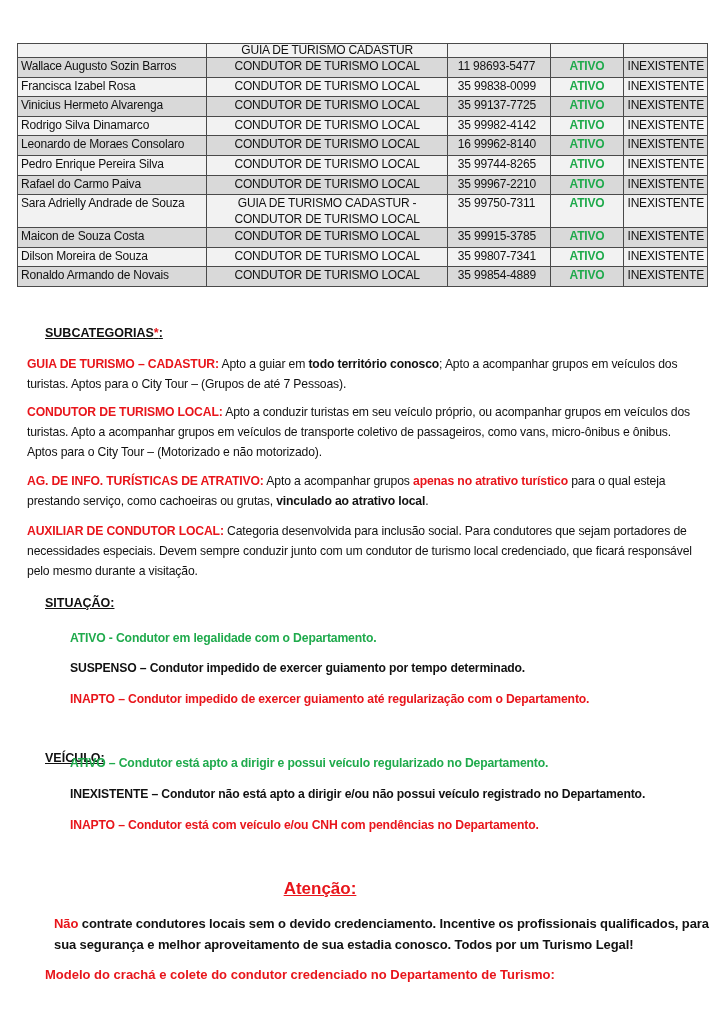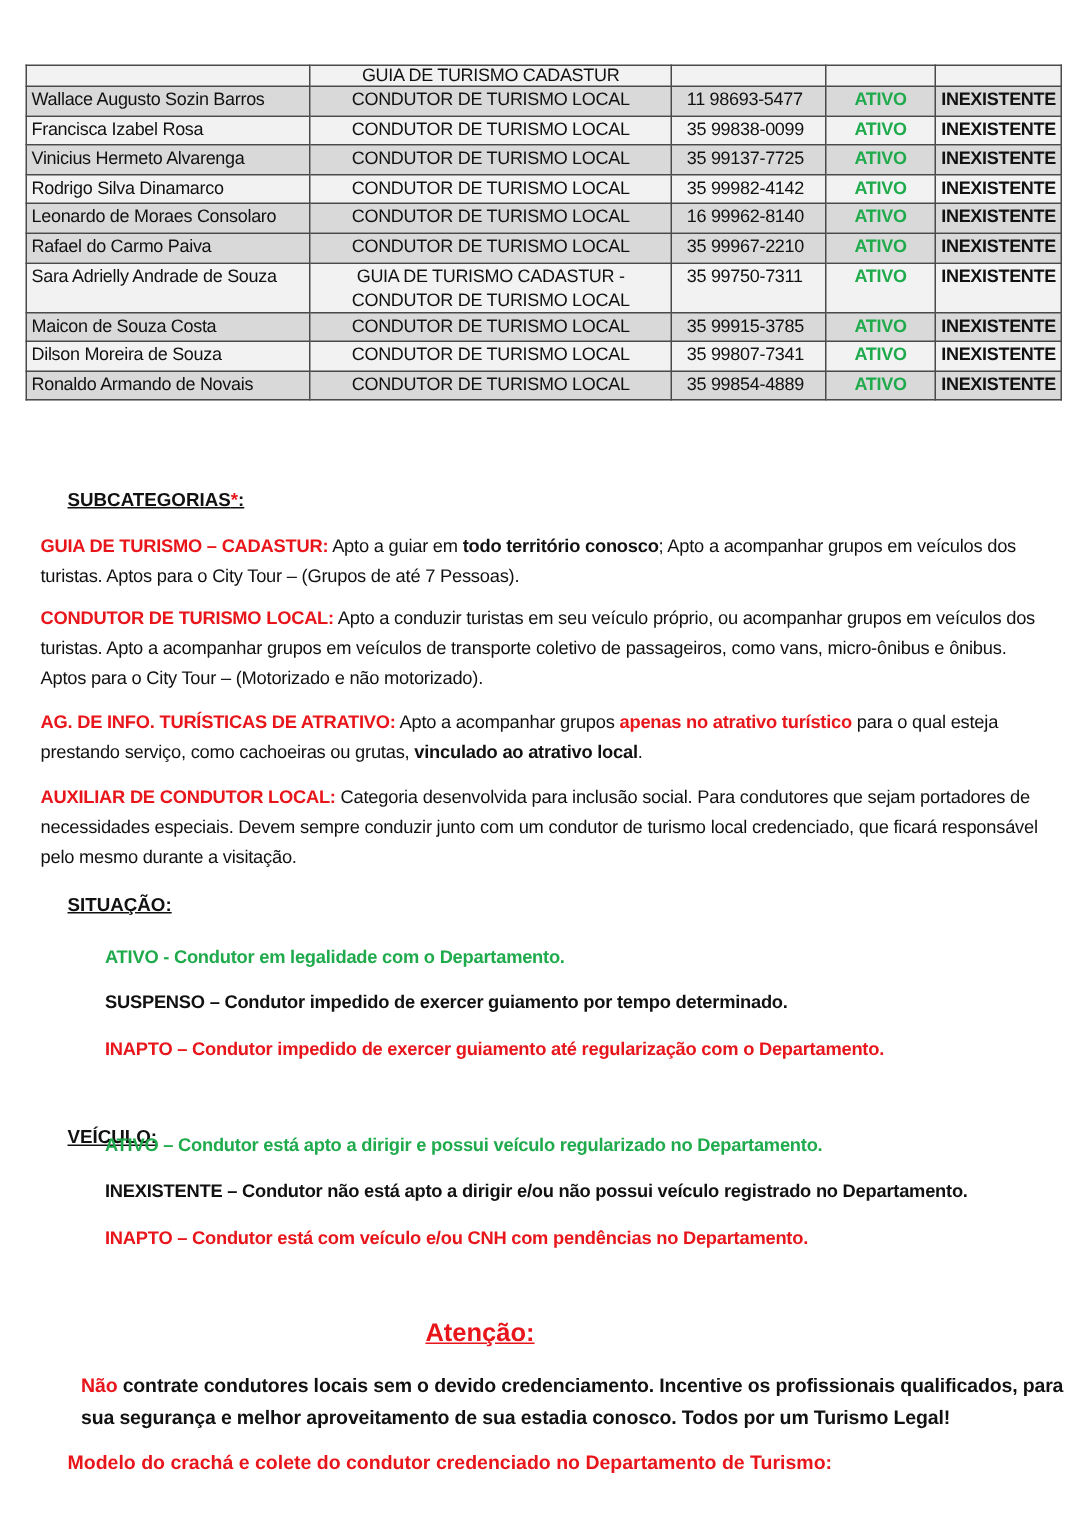--- a/index.html
+++ b/index.html
@@ -18,21 +18,21 @@
       line-height: 17px;
       vertical-align: top;
       white-space: nowrap;
     }
     .tbl tr.alt td { background: #d9d9d9; }
     .tbl tr.light td { background: #f2f2f2; }
     .tbl td.c-name { width: 190px; text-align: left; }
     .tbl td.c-cat { width: 242px; text-align: center; }
     .tbl td.c-phone { width: 103px; text-align: left; padding-left: 10px; }
     .tbl td.c-sit { width: 75px; text-align: center; color: #1faa4c; font-weight: bold; }
-    .tbl td.c-veh { width: 81px; text-align: center; font-weight: bold; color: #111; }
+    .tbl td.c-veh { width: 81px; text-align: center; font-weight: normal; color: #111; }
     .tbl tr.tall td { height: 33px; line-height: 16px; }
     .tbl tr.head td { height: 14px; line-height: 13px; padding-top: 0; }
 
     .doc { position: absolute; left: 0; top: 0; width: 724px; }
     .h-under { text-decoration: underline; font-weight: bold; font-size: 12.5px; }
     .red { color: #e8151b; }
     .green { color: #1faa4c; }
     .bold { font-weight: bold; }
 
     .sub-title { position: absolute; left: 45px; top: 326px; }
@@ -107,20 +107,29 @@
       </tr>
       <tr class="alt">
         <td class="c-name">Leonardo de Moraes Consolaro</td>
         <td class="c-cat">
           <div>CONDUTOR DE TURISMO LOCAL</div>
         </td>
         <td class="c-phone">16 99962-8140</td>
         <td class="c-sit">ATIVO</td>
         <td class="c-veh">INEXISTENTE</td>
       </tr>
+      <tr class="light">
+        <td class="c-name">Pedro Enrique Pereira Silva</td>
+        <td class="c-cat">
+          <div>CONDUTOR DE TURISMO LOCAL</div>
+        </td>
+        <td class="c-phone">35 99744-8265</td>
+        <td class="c-sit">ATIVO</td>
+        <td class="c-veh">INEXISTENTE</td>
+      </tr>
       <tr class="alt">
         <td class="c-name">Rafael do Carmo Paiva</td>
         <td class="c-cat">
           <div>CONDUTOR DE TURISMO LOCAL</div>
         </td>
         <td class="c-phone">35 99967-2210</td>
         <td class="c-sit">ATIVO</td>
         <td class="c-veh">INEXISTENTE</td>
       </tr>
       <tr class="light tall">

